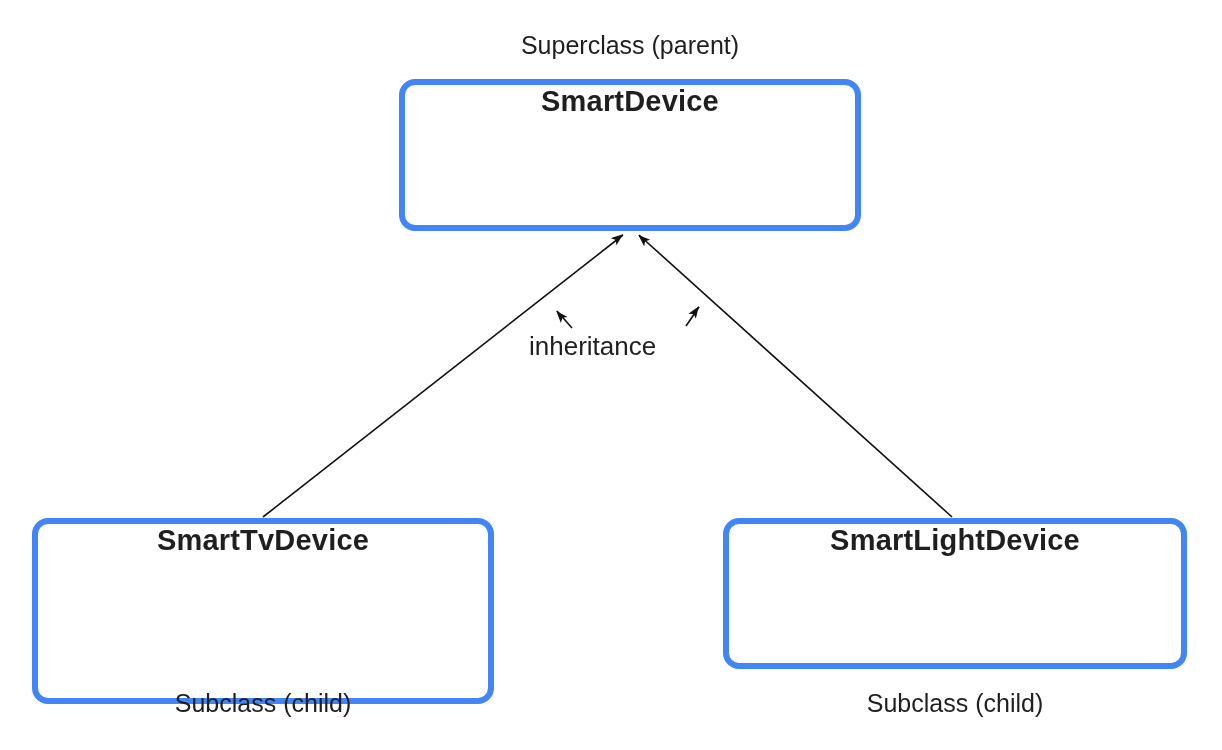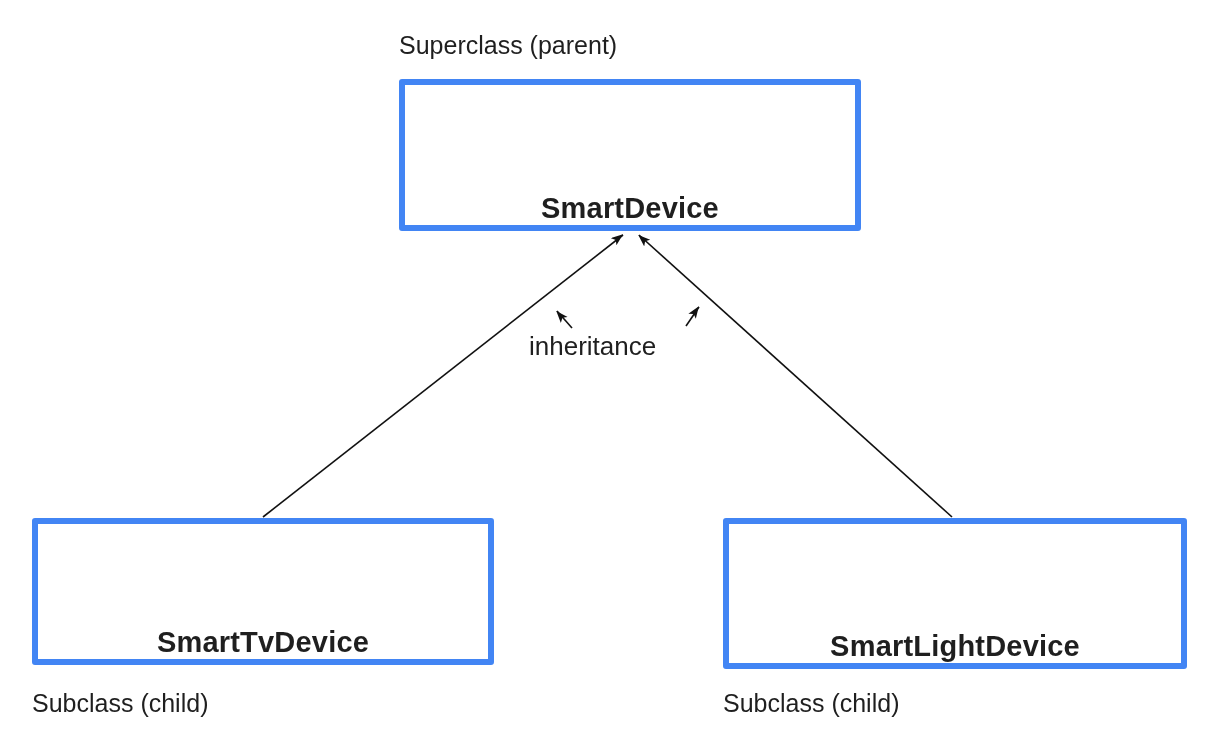--- a/index.html
+++ b/index.html
@@ -26,40 +26,41 @@
   .arrow-layer {
     position: absolute;
     inset: 0;
     width: 1222px;
     height: 750px;
     pointer-events: none;
   }
   .class-box {
     position: absolute;
     border: 6px solid var(--color-accent);
-    border-radius: 3px;
+    border-radius: 16px;
     background: #ffffff;
     display: flex;
-    align-items: flex-end;
+    align-items: flex-start;
     justify-content: center;
   }
   .class-box .class-name {
     font-size: 29px;
     font-weight: 600;
     letter-spacing: 0.2px;
     color: var(--color-text);
   }
   .caption {
     position: absolute;
+    text-align: center;
     font-size: 25px;
     font-weight: 400;
     color: var(--color-text);
   }
   .superclass-box   { left: 399px; top: 79px;  width: 462px; height: 152px; }
-  .subclass-box-tv  { left: 32px;  top: 518px; width: 462px; height: 147px; }
+  .subclass-box-tv  { left: 32px;  top: 518px; width: 462px; height: 186px; }
   .subclass-box-light { left: 723px; top: 518px; width: 464px; height: 151px; }
 
   .superclass-caption { left: 399px; top: 31px;  width: 462px; }
   .subclass-caption-tv { left: 32px; top: 689px; width: 462px; }
   .subclass-caption-light { left: 723px; top: 689px; width: 464px; }
 
   .inheritance-label {
     position: absolute;
     left: 529px;
     top: 331px;

